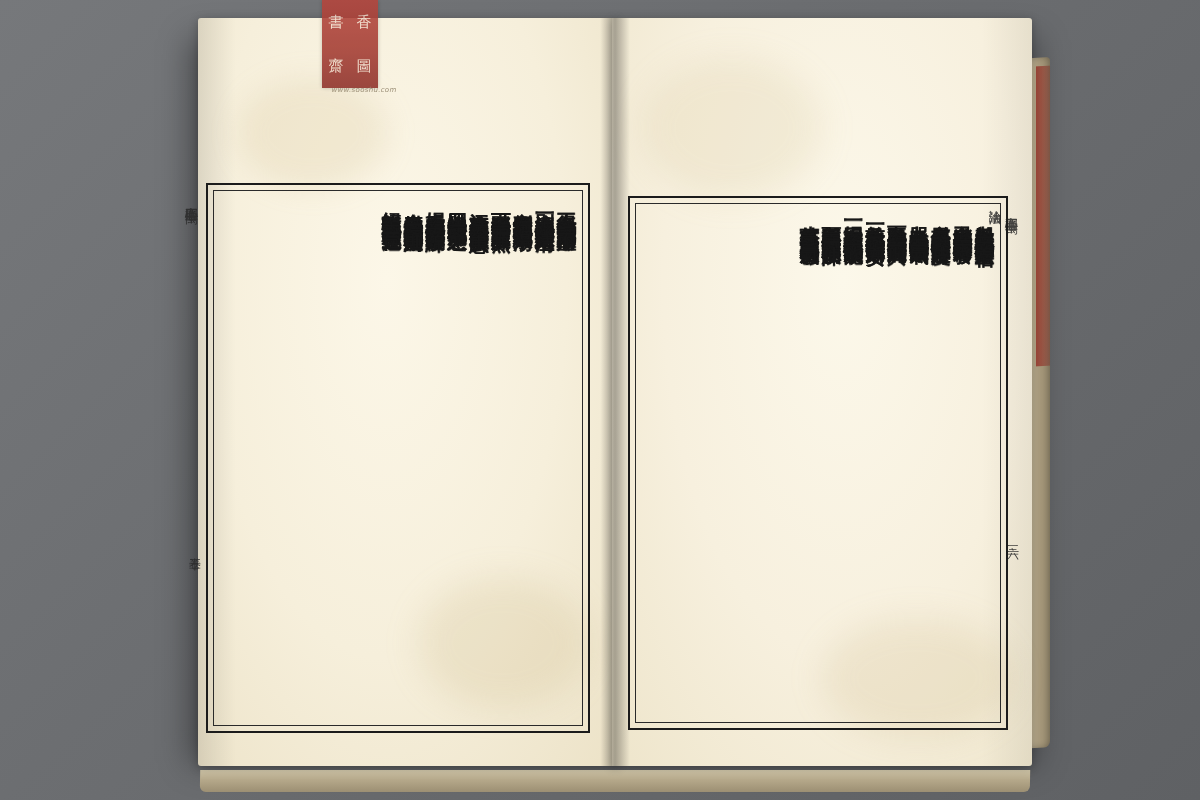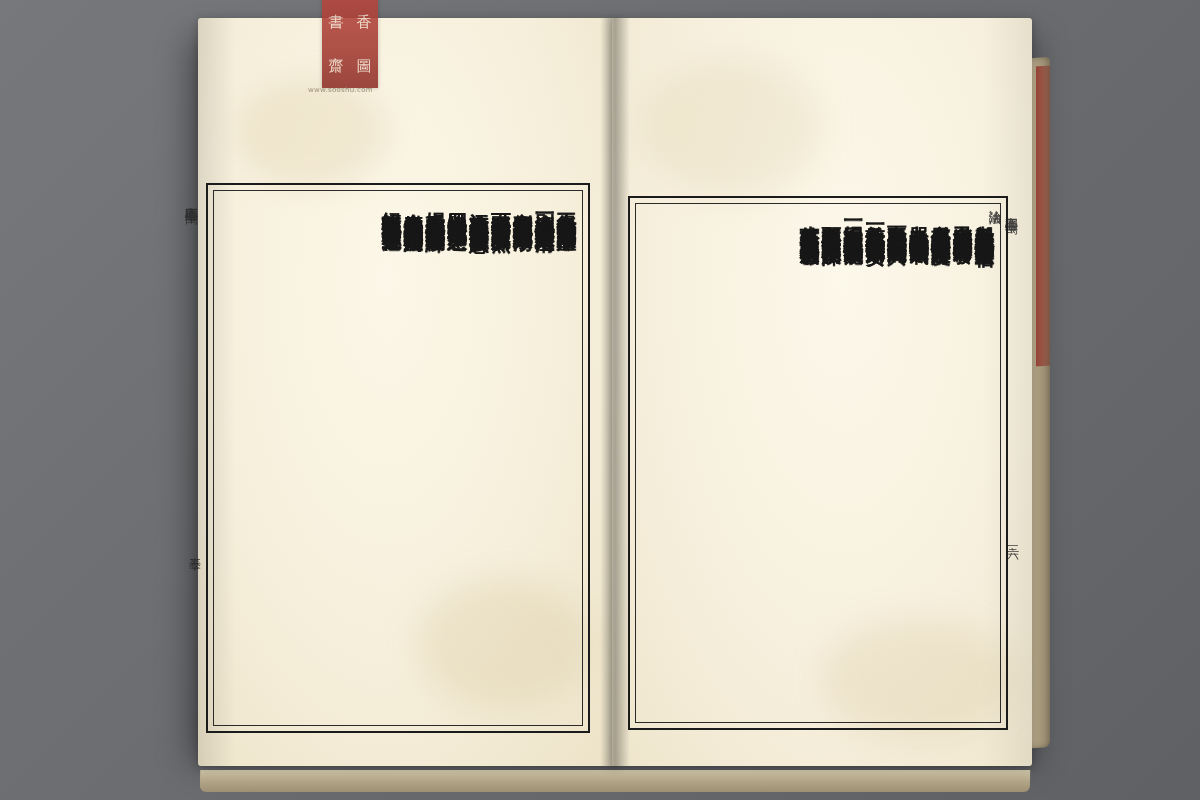--- a/index.html
+++ b/index.html
@@ -133,26 +133,28 @@
     justify-items: center;
     font-size: 15px;
     line-height: 1;
     letter-spacing: 0;
     writing-mode: horizontal-tb;
     box-shadow: 0 0 4px rgba(0,0,0,0.25);
   }
   .seal span { opacity: 0.92; }
   .seal-url {
     position: absolute;
-    left: 308px;
+    left: 325px;
     top: 86px;
     width: 78px;
+    text-align: center;
     font-size: 7px;
     color: #9c8f77;
     letter-spacing: 0.3px;
+    font-style: italic;
   }
 
   
   .frame {
     position: absolute;
     border: 2.5px solid #1b1b1b;
     padding: 5px;
     background: transparent;
   }
   .frame-inner {

